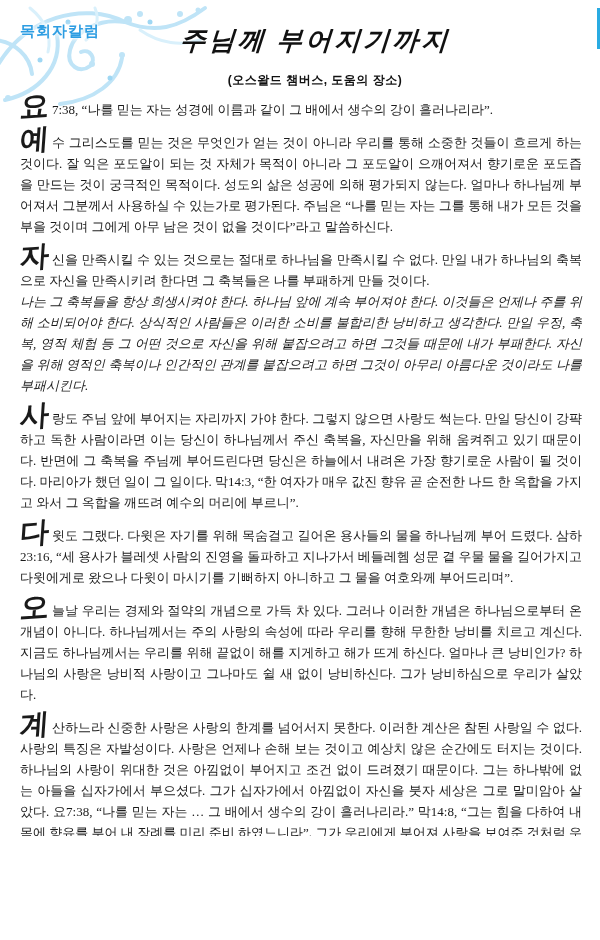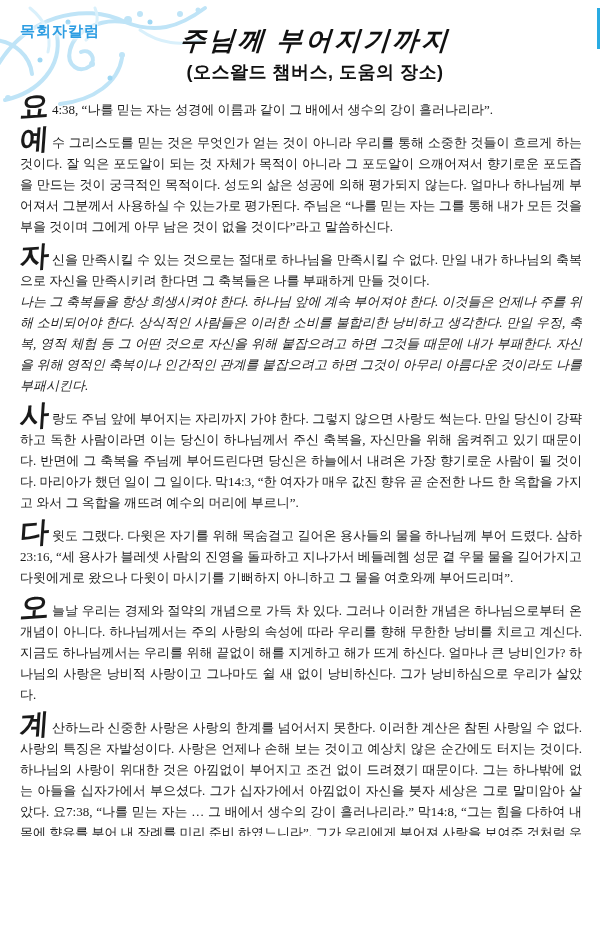--- a/index.html
+++ b/index.html
@@ -24,23 +24,23 @@
     position:absolute;top:26px;left:150px;width:330px;z-index:2;
     text-align:center;
   }
   .main-title{
     font-size:26px;font-weight:bold;color:#111;
     font-style:italic;letter-spacing:3px;
     transform:skewX(-4deg);
     line-height:30px;
   }
   .sub-title{
-    margin-top:4px;
+    margin-top:16px;
     font-family:"Liberation Sans","DejaVu Sans",sans-serif;
-    font-size:18px;font-weight:bold;color:#111;
+    font-size:12px;font-weight:bold;color:#111;
     letter-spacing:0.5px;
   }
   .edge-bar{
     position:absolute;top:8px;right:0;width:3px;height:41px;
     background:#29abe2;z-index:2;
   }
   
   .body-text{
     position:absolute;top:97px;left:20px;right:18px;z-index:2;
   }
@@ -108,21 +108,21 @@
 
   <div class="title-block">
     <div class="main-title">주님께 부어지기까지</div>
     <div class="sub-title">(오스왈드 챔버스, 도움의 장소)</div>
   </div>
 
   <div class="edge-bar"></div>
 
   <div class="body-text">
 
-    <p class="para"><span class="cap">요</span><span>4:38, “나를 믿는 자는 성경에 이름과 같이 그 배에서 생수의 강이 흘러나리라”.</span></p>
+    <p class="para"><span class="cap">요</span><span>7:38, “나를 믿는 자는 성경에 이름과 같이 그 배에서 생수의 강이 흘러나리라”.</span></p>
 
     <p class="para"><span class="cap">예</span><span>수 그리스도를 믿는 것은 무엇인가 얻는 것이 아니라 우리를 통해 소중한 것들이 흐르게 하는 것이다. 잘 익은 포도알이 되는 것 자체가 목적이 아니라 그 포도알이 으깨어져서 향기로운 포도즙을 만드는 것이 궁극적인 목적이다. 성도의 삶은 성공에 의해 평가되지 않는다. 얼마나 하나님께 부어져서 그분께서 사용하실 수 있는가로 평가된다. 주님은 “나를 믿는 자는 그를 통해 내가 모든 것을 부을 것이며 그에게 아무 남은 것이 없을 것이다”라고 말씀하신다.</span></p>
 
     <p class="para"><span class="cap">자</span><span>신을 만족시킬 수 있는 것으로는 절대로 하나님을 만족시킬 수 없다. 만일 내가 하나님의 축복으로 자신을 만족시키려 한다면 그 축복들은 나를 부패하게 만들 것이다.</span><span class="block2">나는 그 축복들을 항상 희생시켜야 한다. 하나님 앞에 계속 부어져야 한다. 이것들은 언제나 주를 위해 소비되어야 한다. 상식적인 사람들은 이러한 소비를 불합리한 낭비하고 생각한다. 만일 우정, 축복, 영적 체험 등 그 어떤 것으로 자신을 위해 붙잡으려고 하면 그것들 때문에 내가 부패한다. 자신을 위해 영적인 축복이나 인간적인 관계를 붙잡으려고 하면 그것이 아무리 아름다운 것이라도 나를 부패시킨다.</span></p>
 
     <p class="para"><span class="cap">사</span><span>랑도 주님 앞에 부어지는 자리까지 가야 한다. 그렇지 않으면 사랑도 썩는다. 만일 당신이 강퍅하고 독한 사람이라면 이는 당신이 하나님께서 주신 축복을, 자신만을 위해 움켜쥐고 있기 때문이다. 반면에 그 축복을 주님께 부어드린다면 당신은 하늘에서 내려온 가장 향기로운 사람이 될 것이다. 마리아가 했던 일이 그 일이다. 막14:3, “한 여자가 매우 값진 향유 곧 순전한 나드 한 옥합을 가지고 와서 그 옥합을 깨뜨려 예수의 머리에 부르니”.</span></p>
 
     <p class="para"><span class="cap">다</span><span>윗도 그랬다. 다윗은 자기를 위해 목숨걸고 길어온 용사들의 물을 하나님께 부어 드렸다. 삼하23:16, “세 용사가 블레셋 사람의 진영을 돌파하고 지나가서 베들레헴 성문 곁 우물 물을 길어가지고 다윗에게로 왔으나 다윗이 마시기를 기뻐하지 아니하고 그 물을 여호와께 부어드리며”.</span></p>
 
     <p class="para"><span class="cap">오</span><span>늘날 우리는 경제와 절약의 개념으로 가득 차 있다. 그러나 이러한 개념은 하나님으로부터 온 개념이 아니다. 하나님께서는 주의 사랑의 속성에 따라 우리를 향해 무한한 낭비를 치르고 계신다. 지금도 하나님께서는 우리를 위해 끝없이 해를 지게하고 해가 뜨게 하신다. 얼마나 큰 낭비인가? 하나님의 사랑은 낭비적 사랑이고 그나마도 쉴 새 없이 낭비하신다. 그가 낭비하심으로 우리가 살았다.</span></p>

